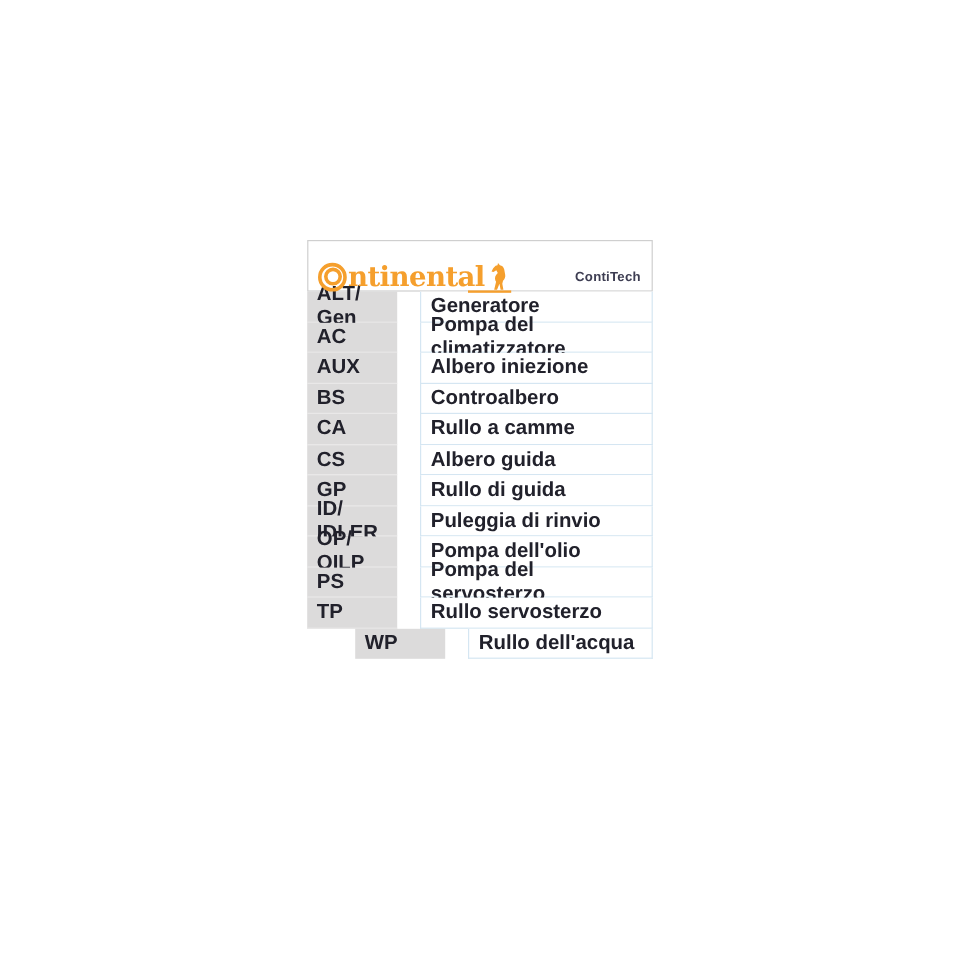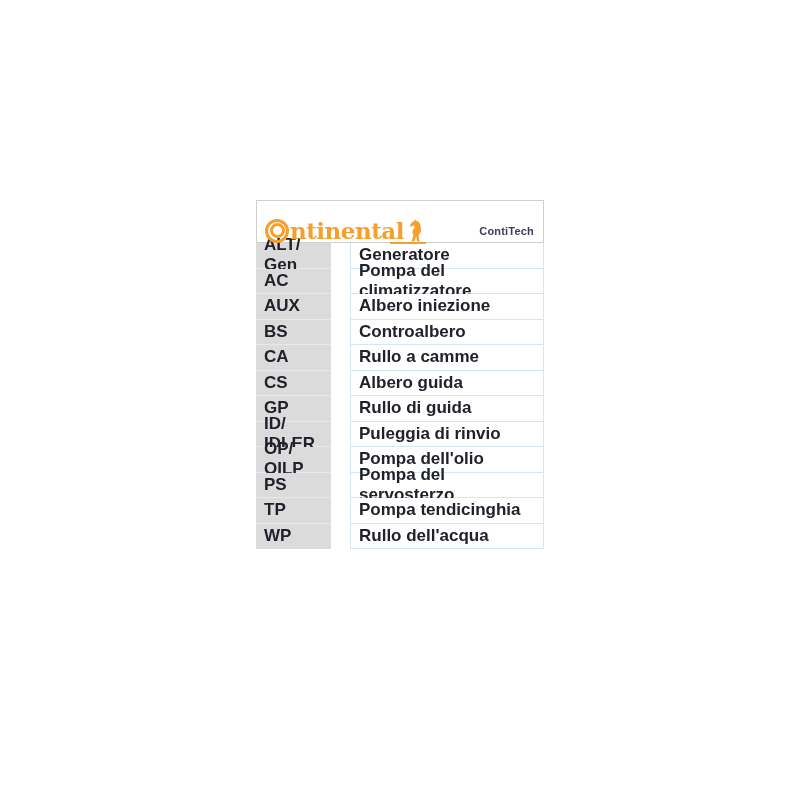--- a/index.html
+++ b/index.html
@@ -115,21 +115,21 @@
     padding-left: 8px;
     height: 100%;
   }
 
   .cell.code {
     width: 75px;
     flex: 0 0 75px;
     background: var(--row-label-bg);
     border-bottom: 1px solid var(--row-label-divider);
   }
-  .row:last-child .cell.code { border-bottom: none; }
+  .row:last-child .cell.code { border-bottom: none; margin-left: 40px; }
 
   .cell.desc {
     flex: 1;
     margin-left: 19px;
     background: #ffffff;
     border-left: 1px solid var(--cell-border);
     border-right: 1px solid var(--cell-border);
     border-bottom: 1px solid var(--cell-border);
   }
 </style>
@@ -205,21 +205,21 @@
           <div class="cell desc">Pompa dell'olio</div>
         </div>
 
         <div class="row">
           <div class="cell code">PS</div>
           <div class="cell desc">Pompa del servosterzo</div>
         </div>
 
         <div class="row">
           <div class="cell code">TP</div>
-          <div class="cell desc">Pompa tendicinghia</div>
+          <div class="cell desc">Rullo servosterzo</div>
         </div>
 
         <div class="row">
           <div class="cell code">WP</div>
           <div class="cell desc">Rullo dell'acqua</div>
         </div>
       </div>
 
   </div>
 </div>

